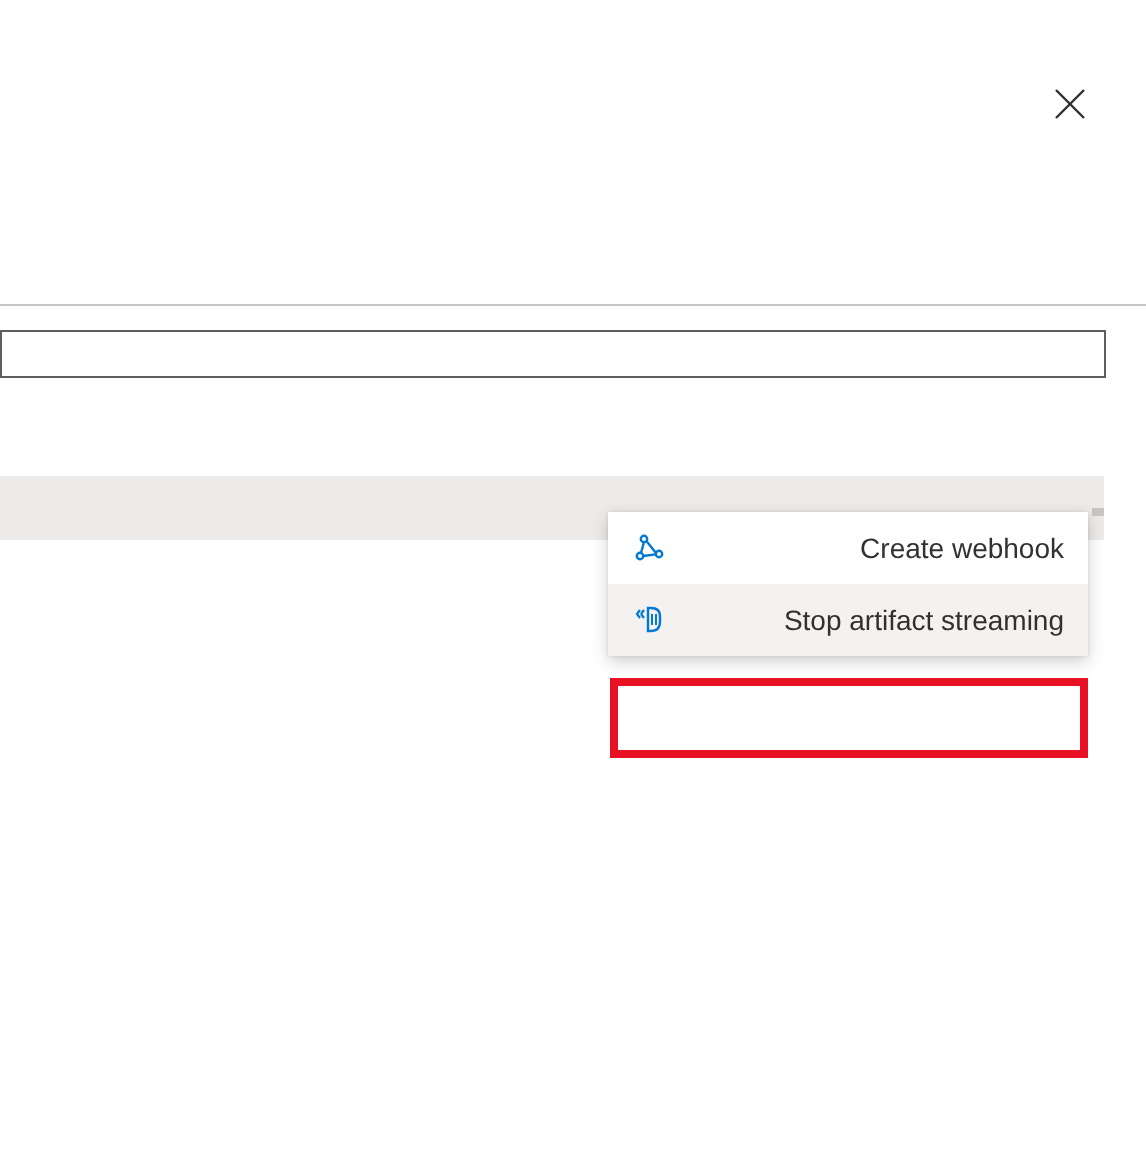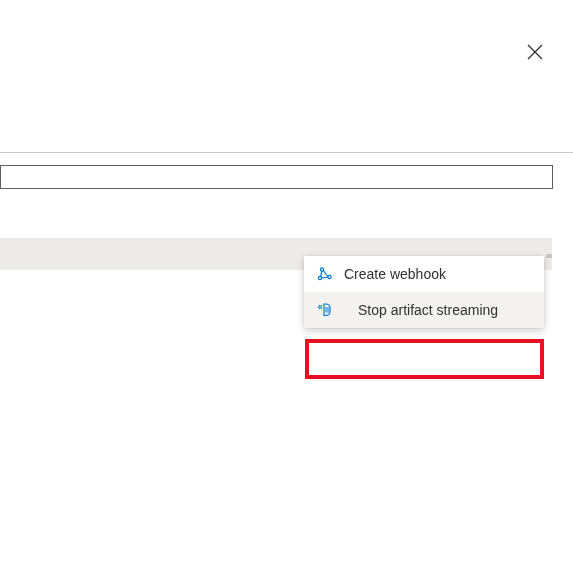--- a/index.html
+++ b/index.html
@@ -55,20 +55,21 @@
       background: #fff;
       box-shadow: 0 3px 8px rgba(0,0,0,0.18), 0 0 2px rgba(0,0,0,0.1);
     }
     .menu-item {
       display: flex;
       align-items: center;
       height: 36px;
       padding: 0 12px;
       cursor: pointer;
       gap: 10px;
+      justify-content: space-between;
     }
     .menu-icon {
       width: 18px;
       height: 18px;
       flex-shrink: 0;
       display: flex;
       align-items: center;
       justify-content: center;
       color: #0078d4;
     }

